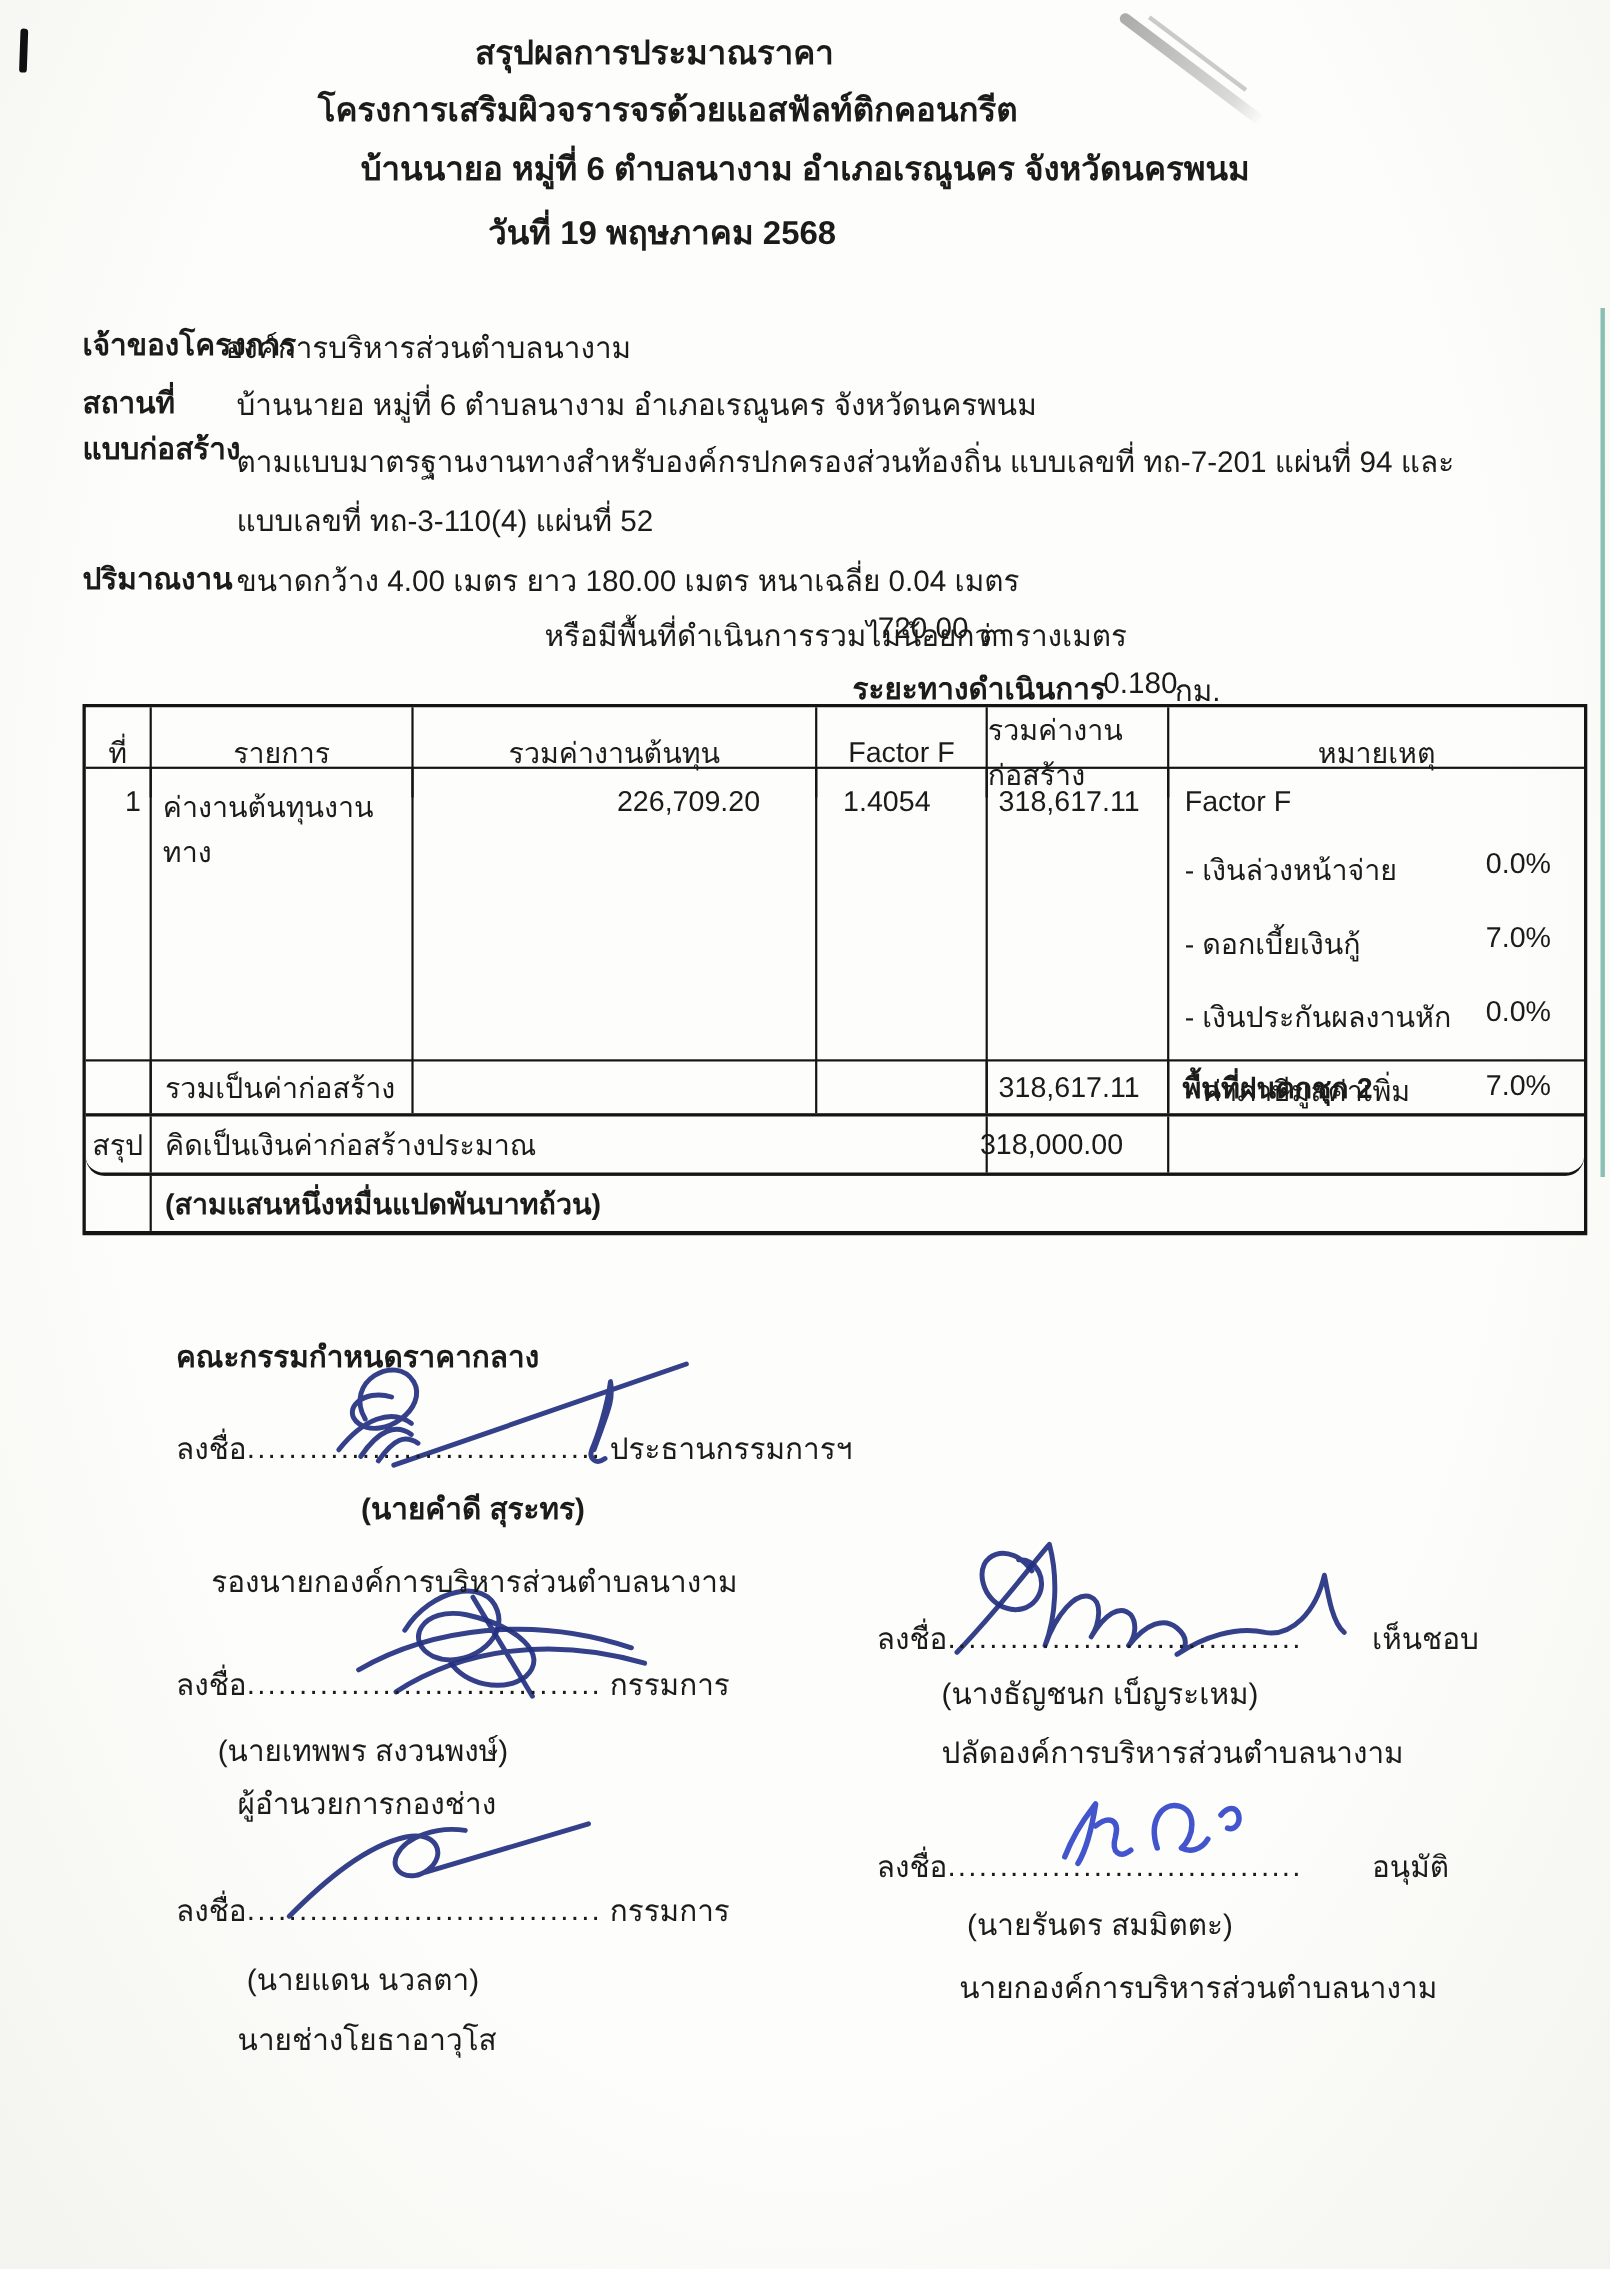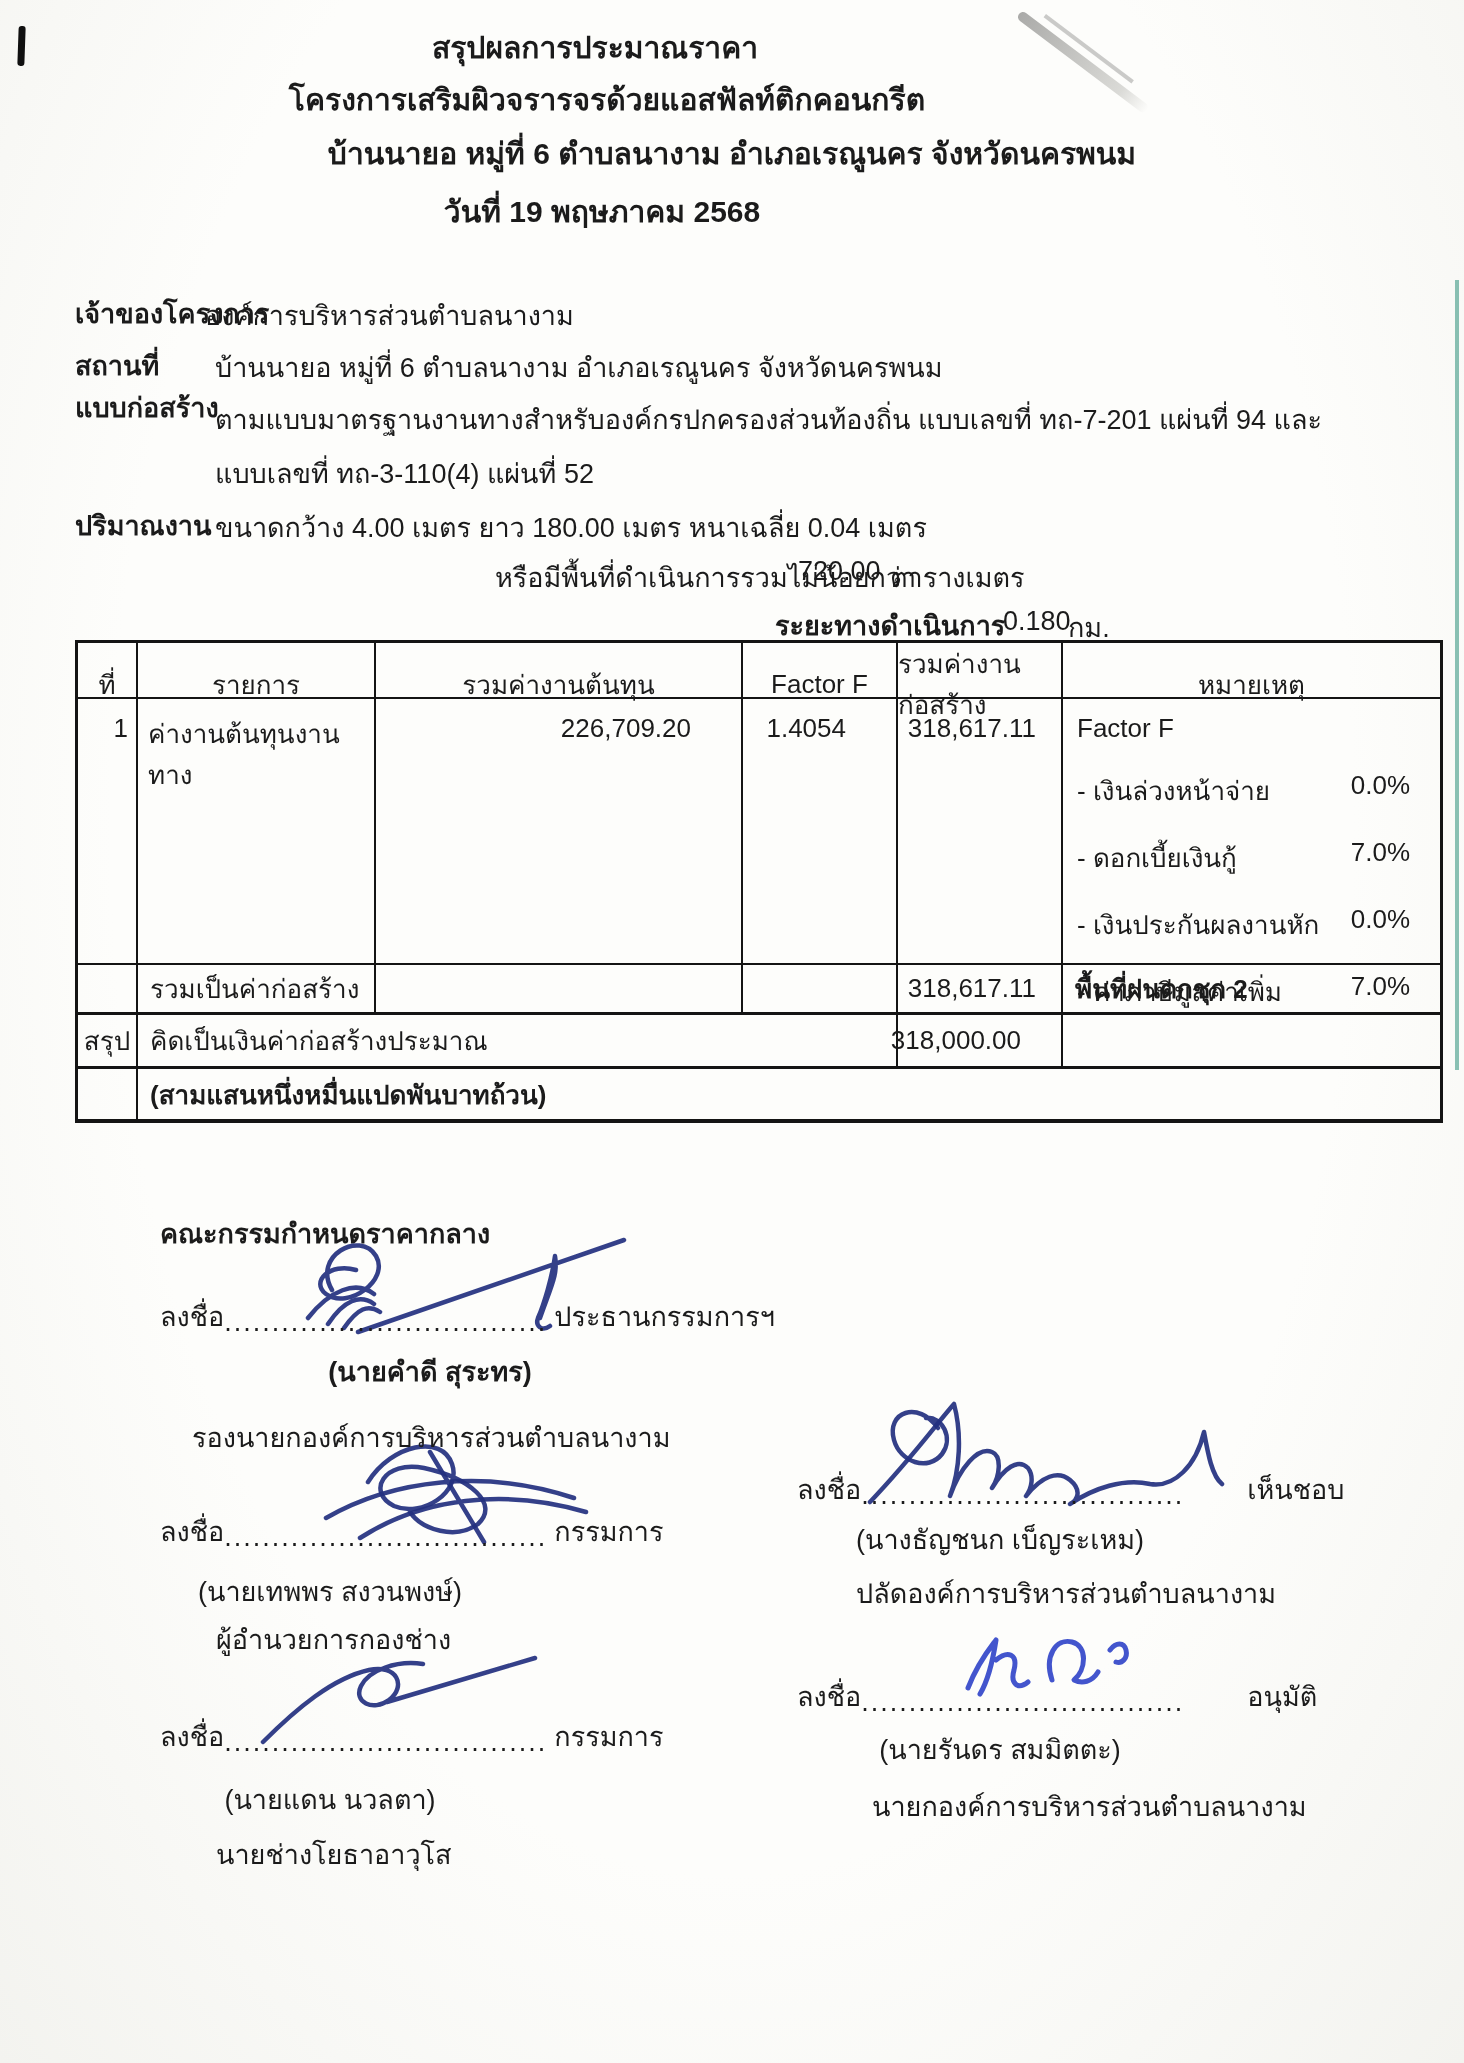--- a/index.html
+++ b/index.html
@@ -32,28 +32,28 @@
   .head{grid-template-columns:60px 238px 367px 155px 165px 1fr;height:56px;border-bottom:2px solid #141414;}
   .head>div{display:flex;align-items:center;justify-content:center;}
   .body1{grid-template-columns:60px 238px 367px 155px 165px 1fr;height:266px;border-bottom:2px solid #141414;}
   .cell-no{text-align:right;padding:14px 8px 0 0;}
   .cell-item{padding:14px 0 14px 10px;}
   .cell-num{text-align:right;padding-top:14px;}
   .pr50{padding-right:50px;} .pr25{padding-right:25px;} .pr40{padding-right:40px;}
   .cell-remark{padding:14px 30px 0 14px;}
   .rm-row{display:flex;justify-content:space-between;margin-top:26px;}
   .row-total{grid-template-columns:60px 760px 165px 1fr;height:50px;border-bottom:3px solid #141414;}
-  .row-sum{grid-template-columns:60px 760px 165px 1fr;height:54px;border-bottom:3px solid #141414;}
+  .row-sum{grid-template-columns:60px 760px 165px 1fr;height:54px;border-bottom:3px solid #141414;border-radius:17px;}
   .row-words{grid-template-columns:60px 1fr;height:50px;}
   .vcenter{display:flex;align-items:center;}
   .center{justify-content:center;}
   .right{justify-content:flex-end;}
   .pl12{padding-left:12px;}
   
-  .sig-line{display:flex;align-items:flex-end;}
+  .sig-line{display:flex;align-items:center;}
   .dots{display:inline-block;width:320px;overflow:hidden;white-space:nowrap;letter-spacing:2px;}
   .role{margin-left:10px;}
   .role-gap{margin-left:66px;}
   .sig-name{text-align:center;}
   svg.ink{position:absolute;overflow:visible;}
   svg.ink path{fill:none;stroke:#23307f;stroke-width:4.5;stroke-linecap:round;stroke-linejoin:round;opacity:.92;}
   svg.ink.bright path{stroke:#3346c9;stroke-width:5;}
   
   .pen-mark{position:absolute;left:18px;top:26px;width:7px;height:40px;background:#101010;border-radius:3px;transform:rotate(2deg);}
   .streak{position:absolute;left:1022px;top:10px;width:160px;height:10px;

